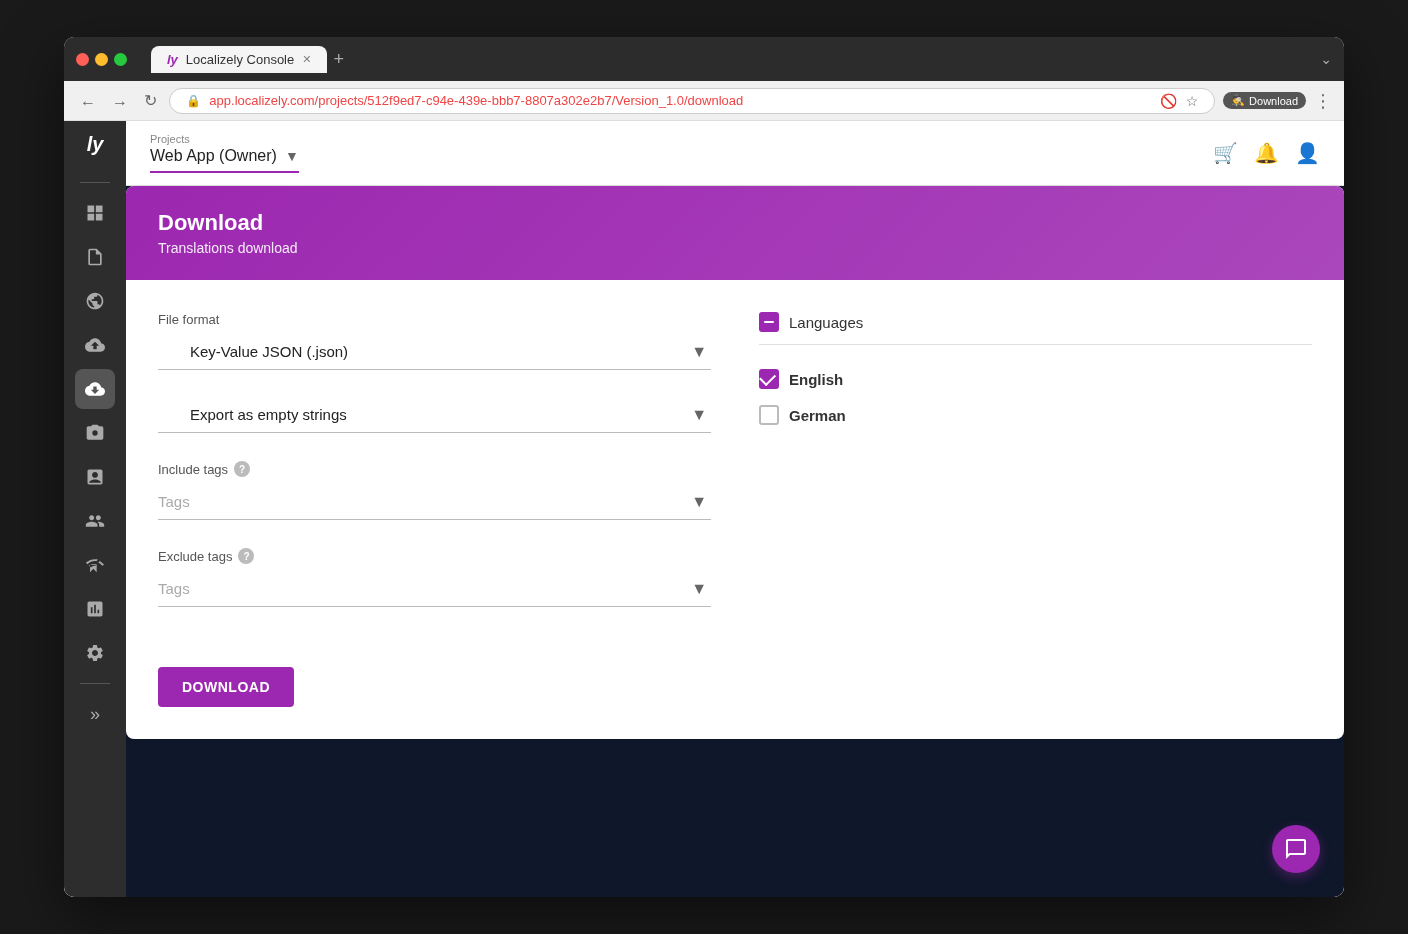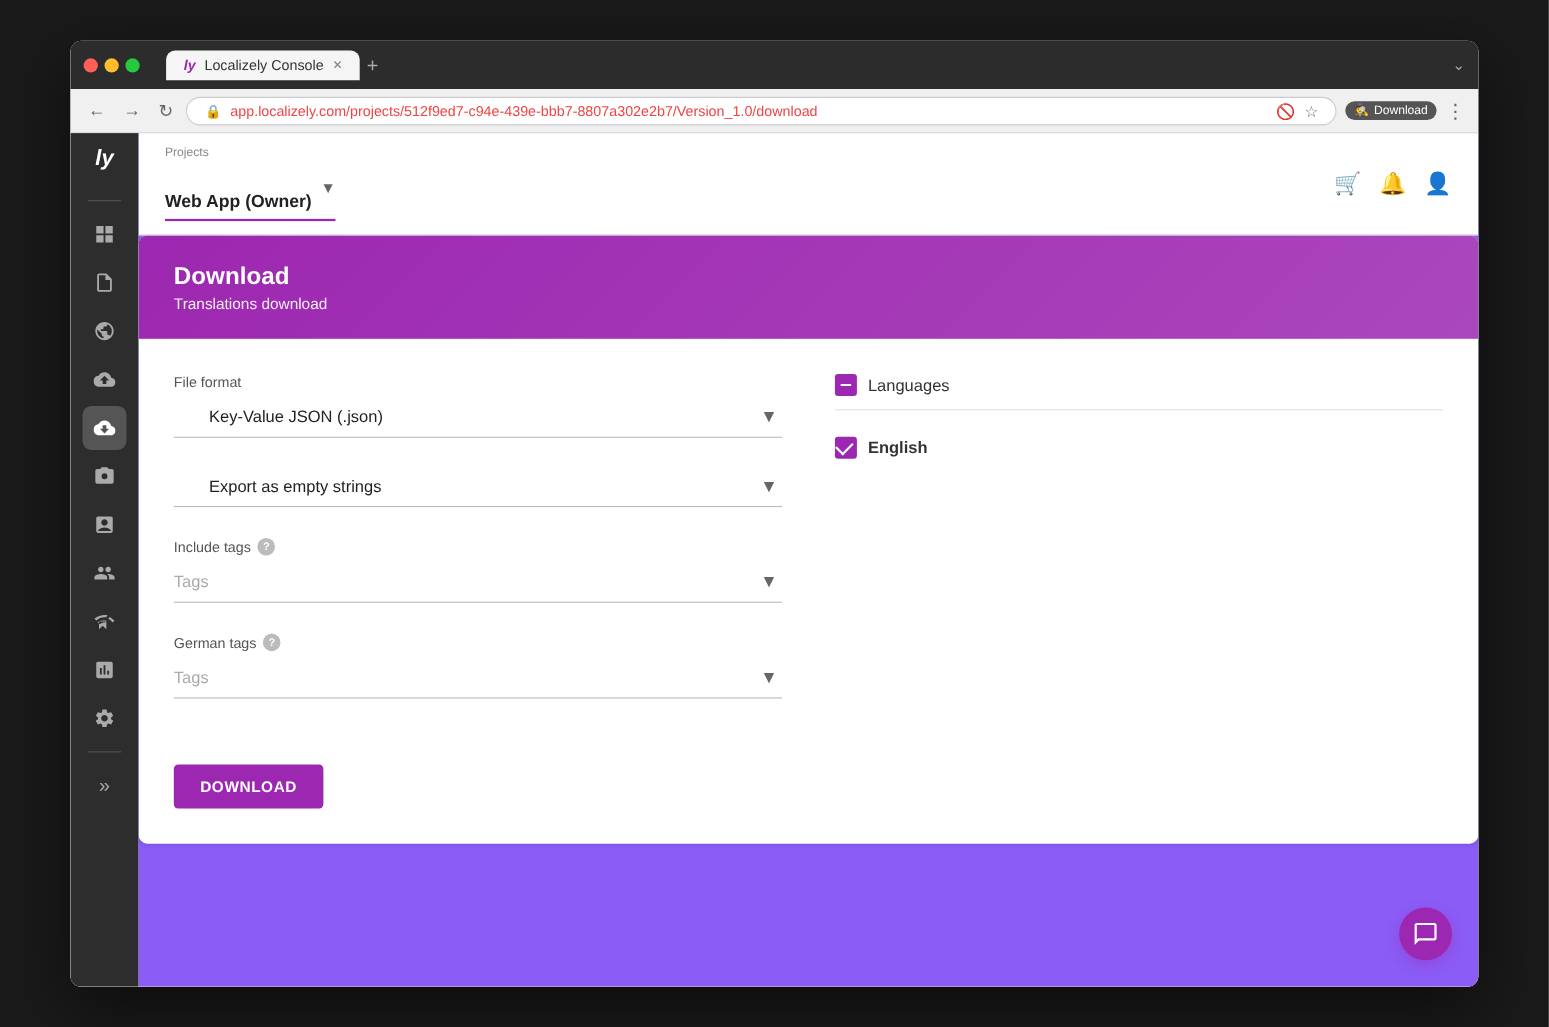--- a/index.html
+++ b/index.html
@@ -138,21 +138,21 @@
       font-size: 18px;
       transition: background 0.2s;
     }
     .sidebar-item.active { background: #555; color: #fff; }
     .sidebar-item svg { width: 20px; height: 20px; fill: currentColor; }
 
     
     .main-content {
       flex: 1;
       overflow-y: auto;
-      background: #8b5cf6;
+      background: #0f172a;
     }
 
     
     .app-header {
       background: #fff;
       padding: 12px 24px;
       display: flex;
       align-items: center;
       justify-content: space-between;
       border-bottom: 1px solid #e0e0e0;
@@ -163,21 +163,21 @@
     }
     .project-label { font-size: 11px; color: #888; margin-bottom: 2px; }
     .project-name-row {
       display: flex;
       align-items: center;
       gap: 8px;
       cursor: pointer;
       padding-bottom: 6px;
       border-bottom: 2px solid #9c27b0;
     }
-    .project-name { font-size: 16px; font-weight: 700; color: #222; margin-top: 28px; }
+    .project-name { font-size: 16px; font-weight: 400; color: #222; }
     .project-dropdown-icon { color: #666; font-size: 14px; }
     .header-icons { display: flex; gap: 16px; align-items: center; color: #555; font-size: 20px; }
     .header-icon { cursor: pointer; }
 
     
     .page-body {
     }
 
     
     .download-card {
@@ -508,41 +508,45 @@
                   <span class="help-icon">?</span>
                 </div>
                 <div class="select-wrapper">
                   <span class="select-placeholder">Tags</span>
                   <span class="select-arrow">▼</span>
                 </div>
               </div>
 
               <div class="form-group">
                 <div class="form-label">
-                  <span>German tags</span>
+                  <span>Exclude tags</span>
                   <span class="help-icon">?</span>
                 </div>
                 <div class="select-wrapper">
                   <span class="select-placeholder">Tags</span>
                   <span class="select-arrow">▼</span>
                 </div>
               </div>
             </div>
 
             <div class="languages-section">
               <div class="languages-header">
                 <div class="minus-icon"></div>
                 <span class="lang-header-label">Languages</span>
               </div>
 
               <div class="lang-item">
                 <div class="checkbox checked"></div>
                 <span class="lang-label">English</span>
               </div>
 
+              <div class="lang-item">
+                <div class="checkbox"></div>
+                <span class="lang-label">German</span>
+              </div>
             </div>
 
           </div>
 
           <div class="card-footer">
             <button class="download-btn">DOWNLOAD</button>
           </div>
 
         </div>
       </div>

